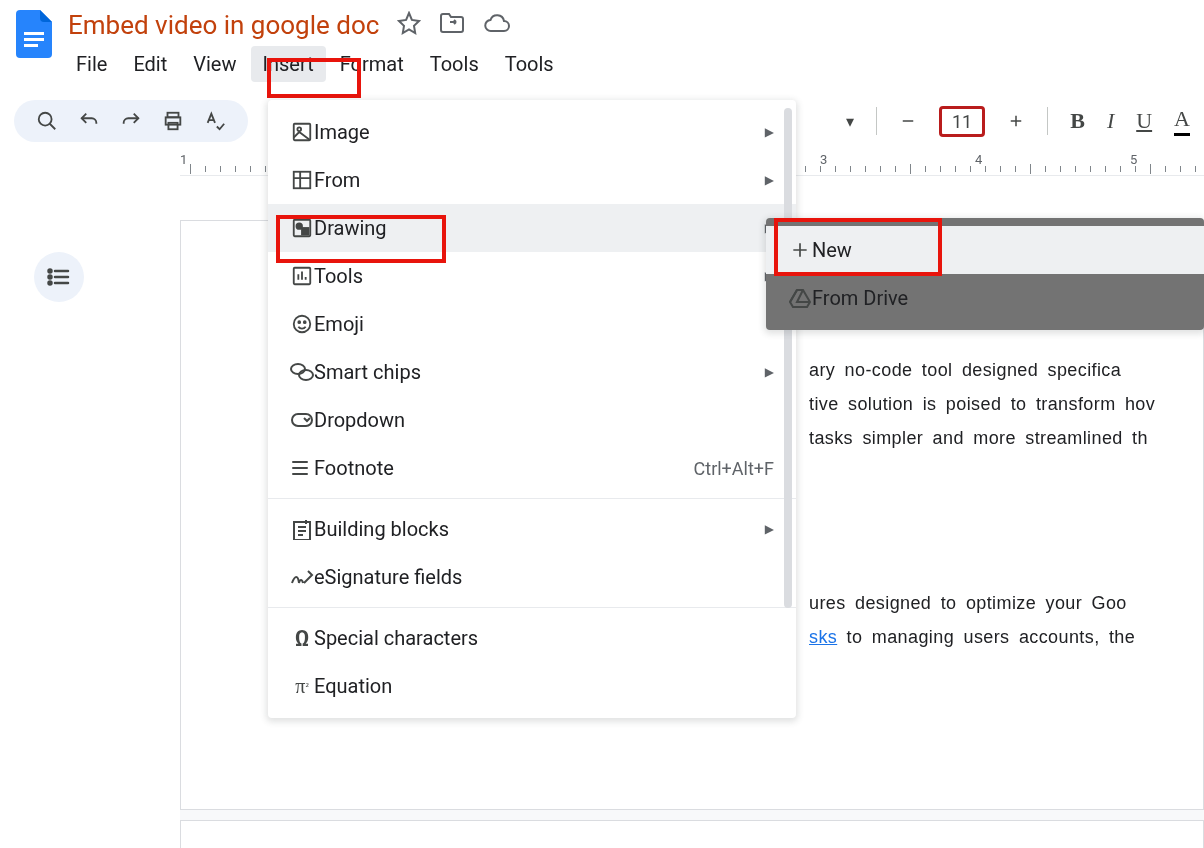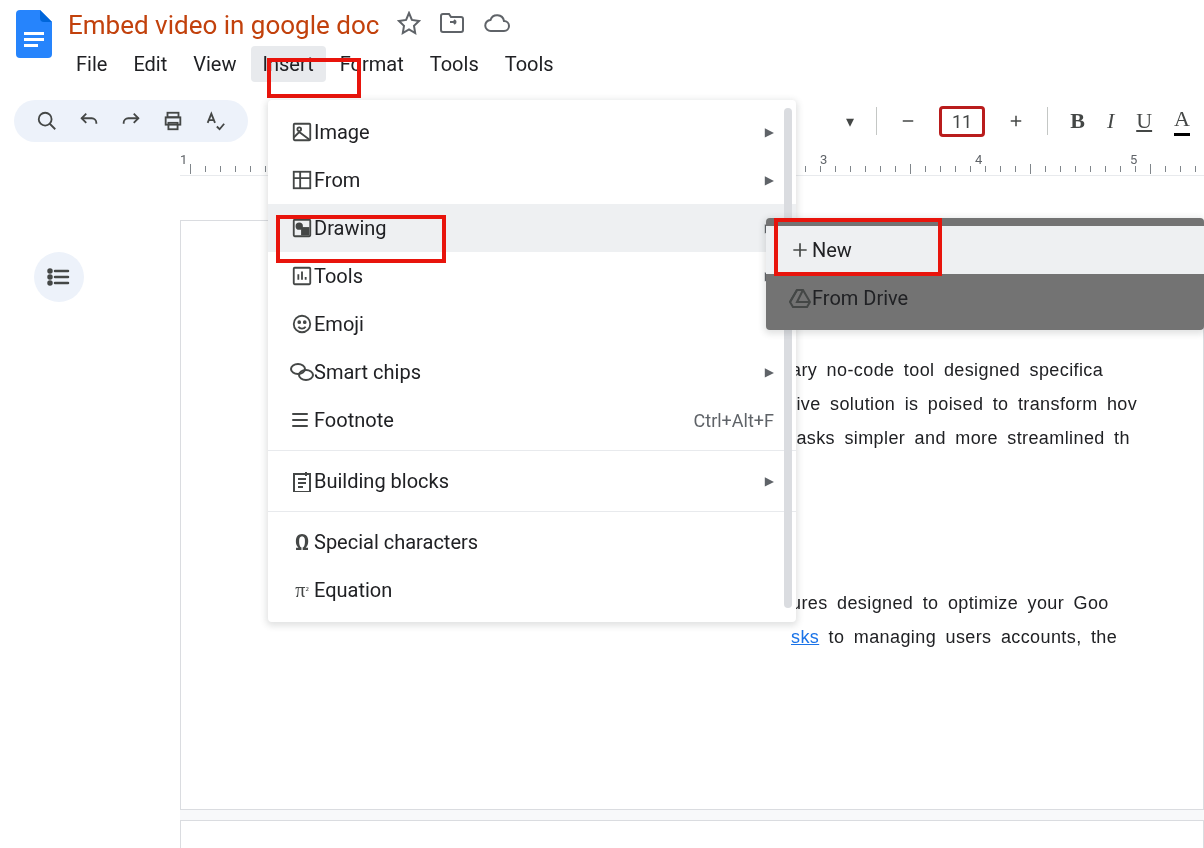--- a/index.html
+++ b/index.html
@@ -27,21 +27,21 @@
   .ruler { height:24px; background:#fff; position:relative; border-bottom:1px solid #e8eaed; margin-left:180px;}
   .ruler-num { position:absolute; top:0; font-size:13px; color:#5f6368; }
   .ruler .tick { position:absolute; top:14px; width:1px; height:6px; background:#80868b; }
   .ruler .mtick { height:10px; top:12px; }
 
   .outline-btn { position:absolute; left:34px; top:252px; width:50px; height:50px; border-radius:50%; background:#edf2fa; display:flex; align-items:center; justify-content:center; color:#444746; cursor:pointer;}
 
   .doc-area { position:absolute; left:180px; top:220px; right:0; bottom:0; background:#f8f9fa; }
   .page { background:#fff; border:1px solid #dadce0; margin:0; padding:52px 40px 40px 610px; font-family:Arial,sans-serif; font-size:18px; color:#202124; line-height:1.9; position:absolute; left:0; top:0; right:0; height:590px; }
   .page2 { top:600px; height:240px; }
-  .body-text { font-size:18px; letter-spacing:0.4px; word-spacing:4px; white-space: normal;}
+  .body-text { font-size:18px; letter-spacing:0.4px; word-spacing:4px; white-space: normal; margin-left: 18px;}
   .link { color:#1a73e8; text-decoration:underline; }
 
   .dropdown { position:absolute; left:268px; top:100px; width:528px; background:#fff; border-radius:4px; box-shadow:0 2px 6px 2px rgba(60,64,67,.15); padding:8px 0; z-index:10; }
   .dd-item { display:flex; align-items:center; padding:12px 22px; font-size:20px; color:#202124; cursor:pointer; position:relative;}
   .dd-item.hover { background:#eef0f2; }
   .dd-item .arrow { margin-left:auto; font-size:12px; color:#5f6368; }
   .dd-item .shortcut { margin-left:auto; font-size:18px; color:#5f6368; }
   .dd-sep { height:1px; background:#e8eaed; margin:6px 0; }
   .dd-icon { width:24px; height:24px; display:flex; align-items:center; justify-content:center; color:#444746;}
   .scrollbar { position:absolute; right:4px; top:8px; width:8px; height:500px; background:#dadce0; border-radius:4px; }
@@ -305,39 +305,56 @@
         <svg width="24" height="18" viewBox="0 0 24 18" fill="none" stroke="#444746" stroke-width="2">
           <ellipse cx="8" cy="6" rx="7" ry="5"></ellipse>
           <ellipse cx="16" cy="12" rx="7" ry="5"></ellipse>
         </svg>
       </span>
     <span>Smart chips</span>
       <span class="arrow">▶</span>
   </div>
   <div class="dd-item">
     <span class="dd-icon">
+        <svg width="24" height="16" viewBox="0 0 24 16" fill="none" stroke="#444746" stroke-width="2">
+          <rect x="2" y="2" width="20" height="12" rx="6"></rect>
+          <path d="M14 6l3 3 3-3"></path>
+        </svg>
+      </span>
+    <span>Dropdown</span>
+  </div>
+  <div class="dd-item">
+    <span class="dd-icon">
         <svg width="22" height="18" viewBox="0 0 22 18" stroke="#444746" stroke-width="2" stroke-linecap="round">
           <path d="M2 3h14M2 9h14M2 15h14"></path>
         </svg>
       </span>
     <span>Footnote</span>
       <span class="shortcut">Ctrl+Alt+F</span>
   </div>
   <div class="dd-sep"></div>
   <div class="dd-item">
     <span class="dd-icon">
         <svg width="20" height="22" viewBox="0 0 20 22" fill="none" stroke="#444746" stroke-width="2">
           <rect x="2" y="4" width="16" height="18"></rect>
           <path d="M6 9h8M6 13h8M6 17h5"></path>
           <path d="M14 2v4M17 4h-6"></path>
         </svg>
       </span>
     <span>Building blocks</span>
       <span class="arrow">▶</span>
   </div>
+  <div class="dd-item">
+    <span class="dd-icon">
+        <svg width="24" height="20" viewBox="0 0 24 20" fill="none" stroke="#444746" stroke-width="2">
+          <path d="M2 16c3-8 6-8 7 0 1-4 3-4 4 0M18 4l4 4-8 8"></path>
+        </svg>
+      </span>
+    <span>eSignature fields</span>
+  </div>
   <div class="dd-sep"></div>
   <div class="dd-item">
     <span class="dd-icon" style="font-size:22px;font-weight:600;">Ω</span>
     <span>Special characters</span>
   </div>
   <div class="dd-item">
     <span class="dd-icon" style="font-size:20px;font-family:serif;">π<sup style="font-size:11px">²</sup></span>
     <span>Equation</span>
   </div>
   <div class="scrollbar"></div>

